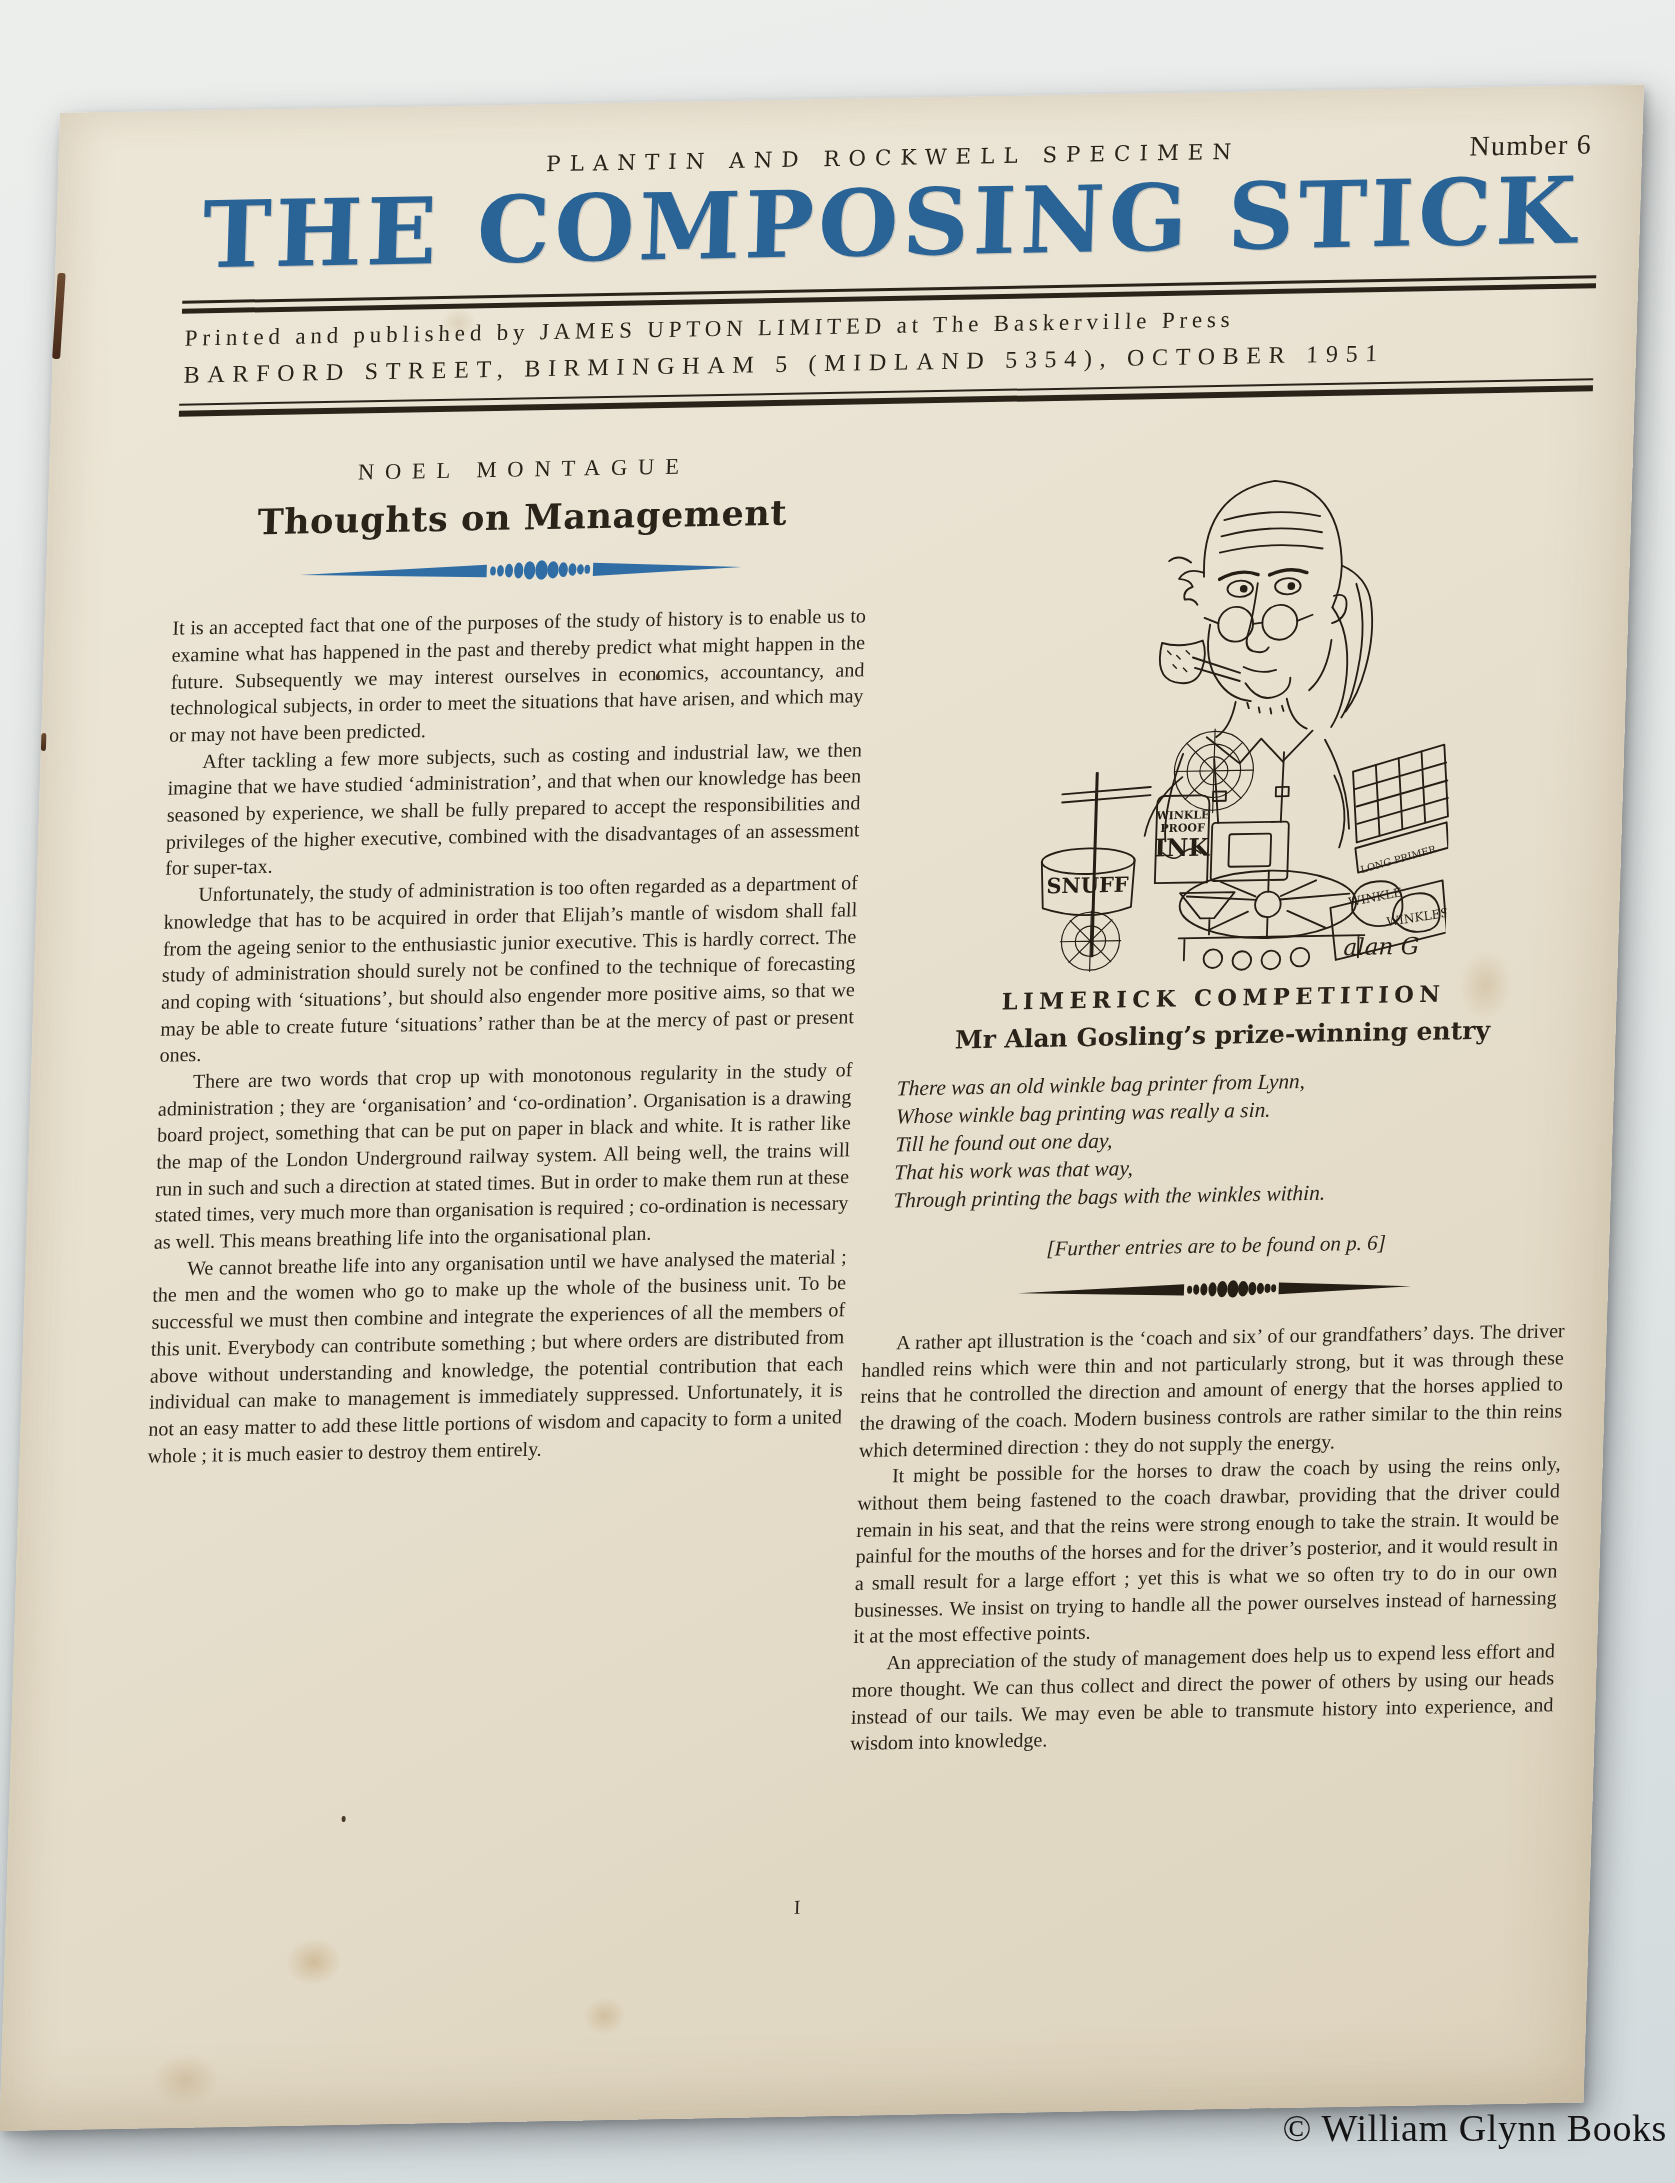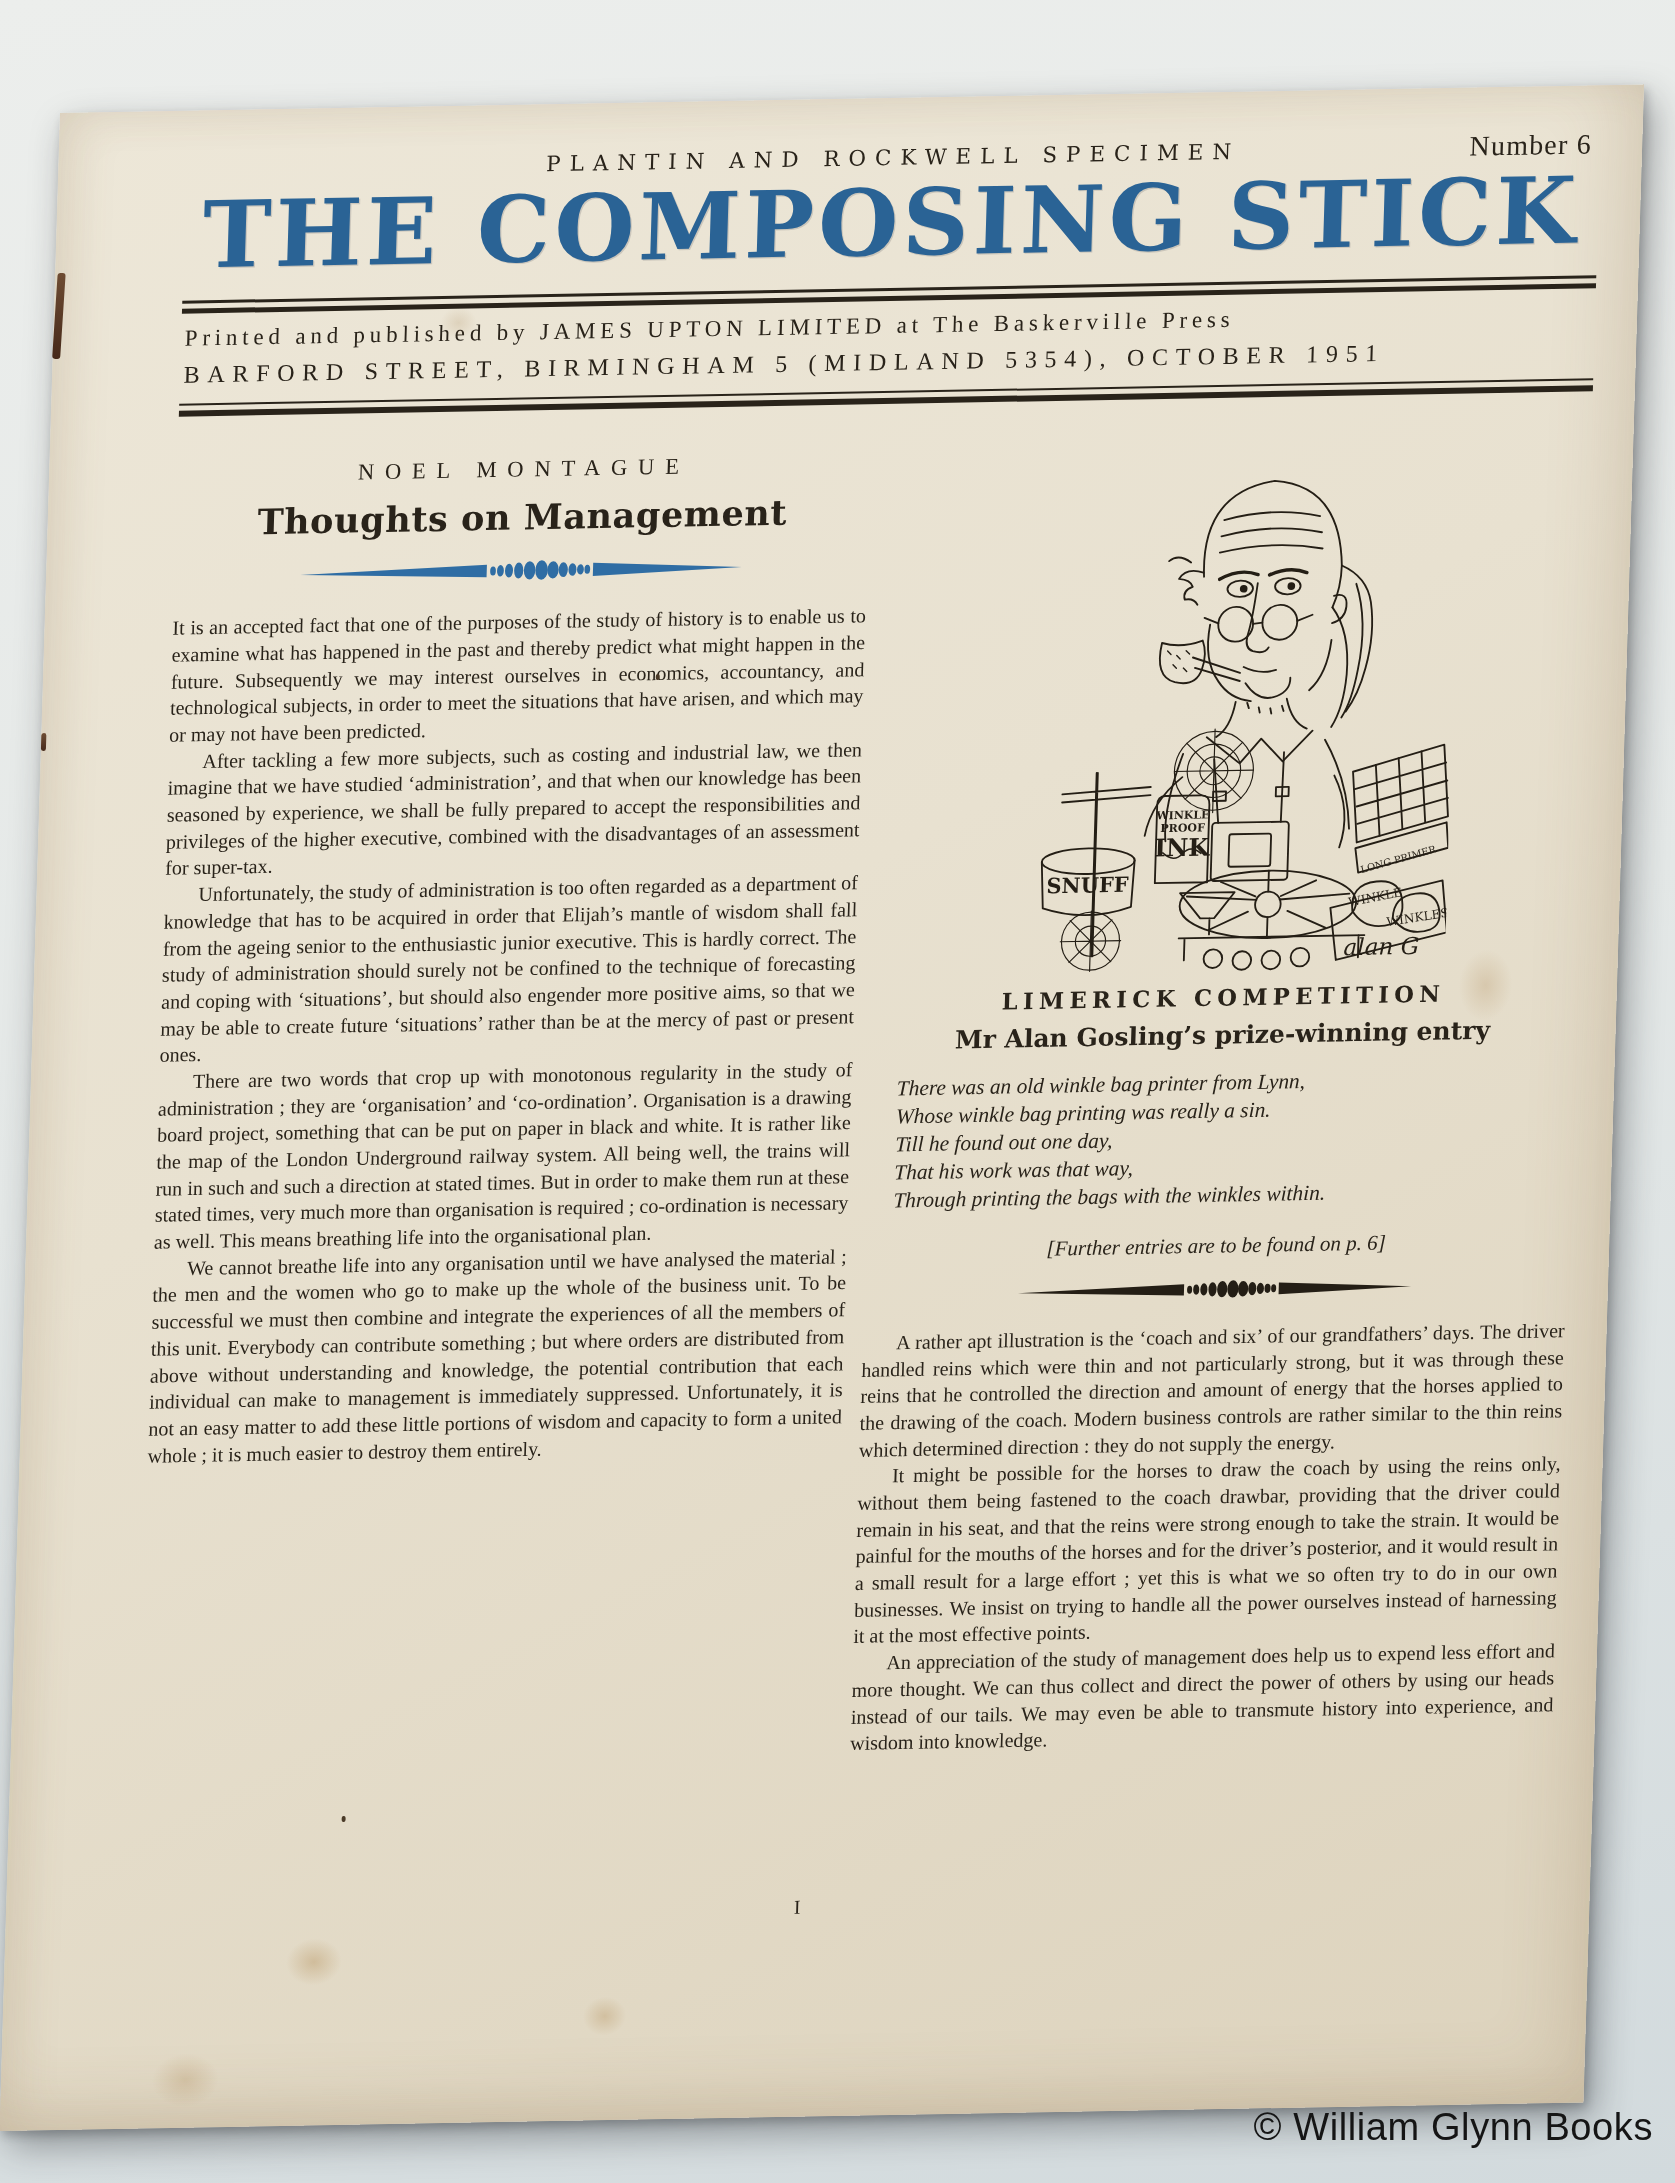--- a/index.html
+++ b/index.html
@@ -46,22 +46,22 @@
   .cartoon{display:block;margin:2.4px auto 4.8px auto;}
   .lim-head{text-align:center;font-size:22.6px;font-weight:bold;letter-spacing:5.4px;font-family:"DejaVu Serif",serif;margin-top:10.7px;}
   .lim-sub{text-align:center;font-size:25px;font-weight:bold;font-family:"DejaVu Serif",serif;margin-top:10.7px;}
   .limerick{margin:20px 0 0 27px;font-style:italic;}
   .limerick .limerick-line{font-size:21.4px;line-height:1.3;}
   .lim-note{text-align:center;font-style:italic;font-size:21px;margin-top:24px;}
   .orn-black{margin-top:20px;margin-bottom:24px;}
   
   .pagenum{position:absolute;left:0;right:0;bottom:198px;text-align:center;font-size:19.6px;letter-spacing:1.2px;}
   .watermark{
-    position:absolute;right:22px;top:2106px;z-index:5;
-    font-family:Liberation Sans, sans-serif;font-size:38px;color:#151515;letter-spacing:0.6px;
+    position:absolute;right:8px;top:2106px;z-index:5;
+    font-family:Liberation Serif, serif;font-size:38px;color:#151515;letter-spacing:0.6px;
   }
   
   .staple{position:absolute;border-radius:3px;background:linear-gradient(#6e4c33,#46291a);}
   .staple-1{left:0.6px;top:160px;width:8.3px;height:86px;transform:rotate(2deg);}
   .staple-2{left:0;top:620px;width:5.4px;height:18px;}
   .stain{position:absolute;border-radius:50%;pointer-events:none;}
   .stain-a{left:271px;top:1822px;width:77px;height:65px;background:radial-gradient(closest-side,rgba(165,120,55,.30),rgba(165,120,55,0) 72%);}
   .stain-b{left:572px;top:1887px;width:60px;height:54px;background:radial-gradient(closest-side,rgba(165,120,55,.26),rgba(165,120,55,0) 72%);}
   .stain-c{left:140px;top:1935px;width:89px;height:71px;background:radial-gradient(closest-side,rgba(160,115,55,.22),rgba(160,115,55,0) 75%);}
   .stain-d{left:1417px;top:851px;width:71px;height:95px;background:radial-gradient(closest-side,rgba(160,115,55,.20),rgba(160,115,55,0) 75%);}

